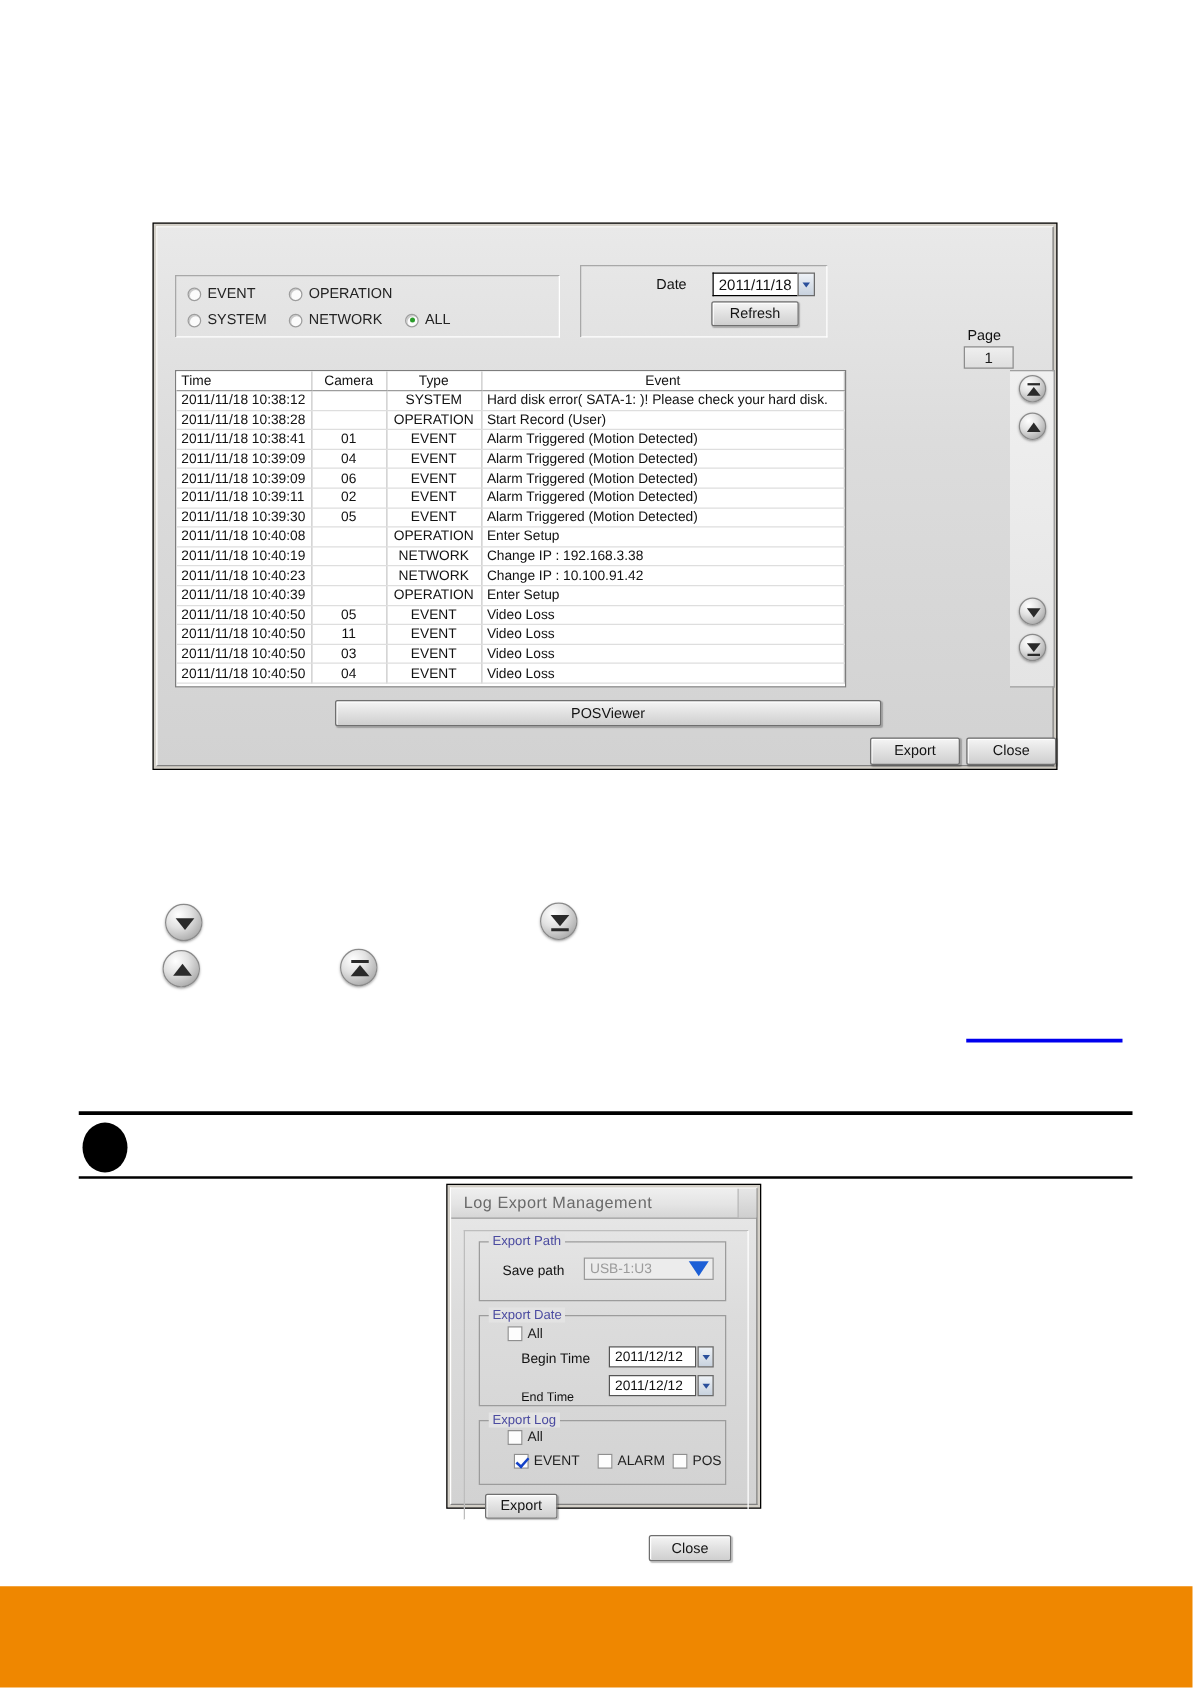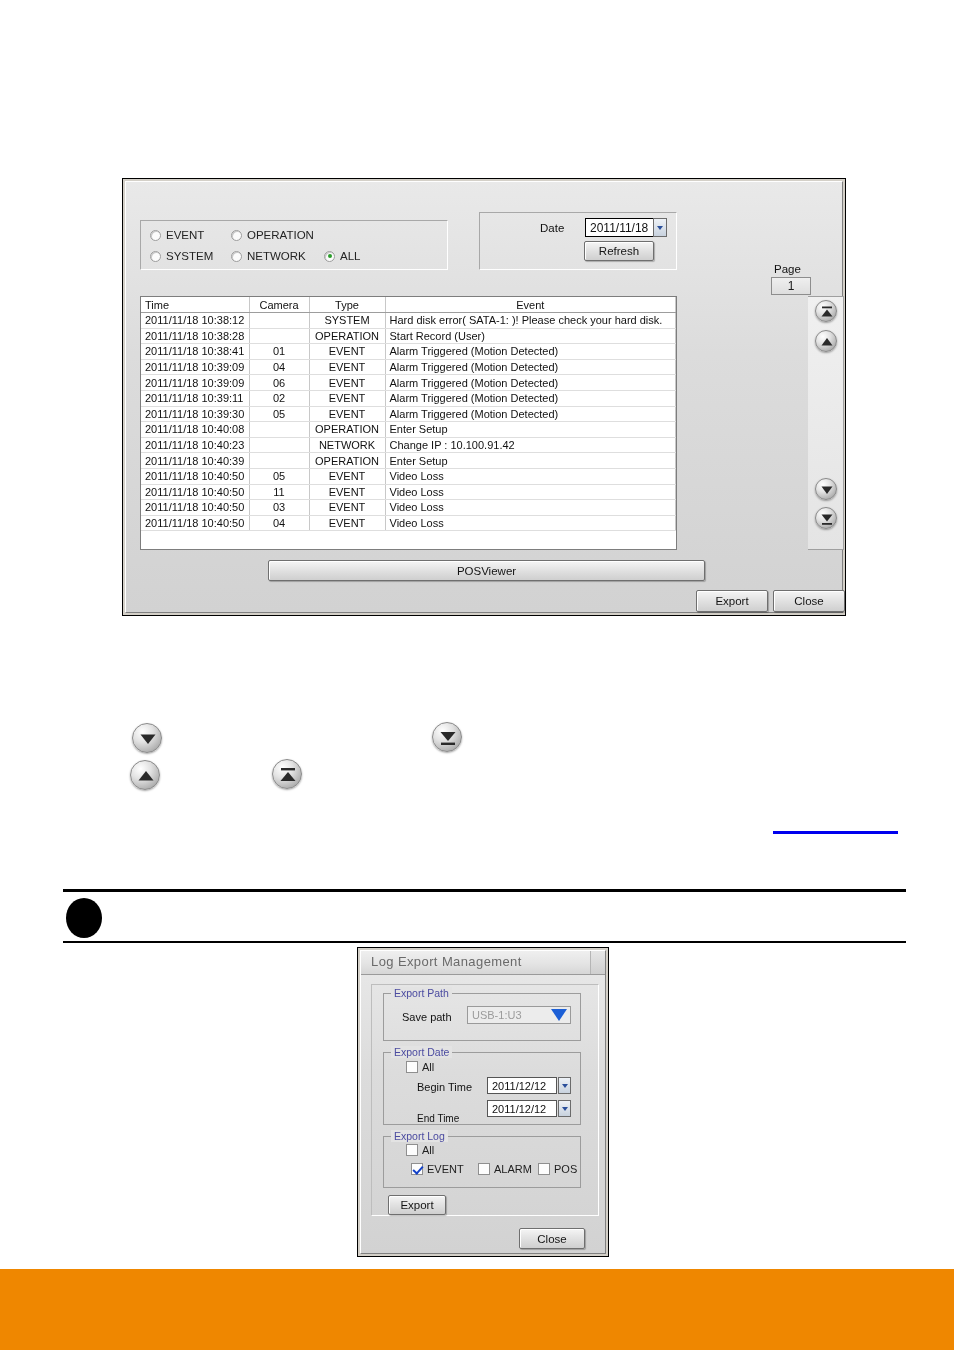--- a/index.html
+++ b/index.html
@@ -273,21 +273,21 @@
       <div class="radio-row" style="left:90px; top:29px;">
         <span class="radio"></span>
         <span class="radio-label">NETWORK</span>
       </div>
       <div class="radio-row" style="left:183px; top:29px;">
         <span class="radio on"></span>
         <span class="radio-label">ALL</span>
       </div>
     </div>
 
-    <div class="groupbox inset" style="left:353px; top:30px; width:198px; height:58px;">
+    <div class="groupbox inset" style="left:338px; top:30px; width:198px; height:58px;">
       <div class="plain-text" style="left:60px; top:9px; font-size:11.5px;">Date</div>
       <div class="field" style="left:105px; top:5px; width:68px; height:19px;">
         <span>2011/11/18</span>
       </div>
       <div class="combo-arrow" style="left:173px; top:5px; width:14px; height:19px;">
         <span class="caret-small" style="border-top-width:4px;border-left-width:3.5px;border-right-width:3.5px;"></span>
       </div>
       <div class="btn" style="left:104px; top:28px; width:70px; height:20px;">Refresh</div>
     </div>
 
@@ -351,20 +351,26 @@
               <td class="c-time">2011/11/18 10:39:30</td>
               <td class="c-cam">05</td>
               <td class="c-type">EVENT</td>
               <td class="c-evt">Alarm Triggered (Motion Detected)</td>
             </tr>
             <tr>
               <td class="c-time">2011/11/18 10:40:08</td>
               <td class="c-cam"></td>
               <td class="c-type">OPERATION</td>
               <td class="c-evt">Enter Setup</td>
+            </tr>
+            <tr>
+              <td class="c-time">2011/11/18 10:40:19</td>
+              <td class="c-cam"></td>
+              <td class="c-type">NETWORK</td>
+              <td class="c-evt">Change IP : 192.168.3.38</td>
             </tr>
             <tr>
               <td class="c-time">2011/11/18 10:40:23</td>
               <td class="c-cam"></td>
               <td class="c-type">NETWORK</td>
               <td class="c-evt">Change IP : 10.100.91.42</td>
             </tr>
             <tr>
               <td class="c-time">2011/11/18 10:40:39</td>
               <td class="c-cam"></td>
@@ -454,21 +460,21 @@
     <rect x="8" y="19.6" width="14" height="2.4" fill="#2a2a2a"></rect>
   </svg>
 </div>
 
 <div class="blue-link-rule" style="left:773px; top:831px; width:125px; height:3px;"></div>
 
 <div class="hrule" style="left:63px; top:889px; width:843px; height:3px;"></div>
 <div class="black-oval" style="left:66px; top:898px; width:36px; height:40px;"></div>
 <div class="hrule" style="left:63px; top:941px; width:843px; height:2px;"></div>
 
-<div class="dialog" style="left:357px; top:947px; width:252px; height:310px;">
+<div class="dialog" style="left:357px; top:947px; width:252px; height:260px;">
   <div class="dlg-inner">
 
     <div class="titlebar" style="height:24px;">
       <div class="title-text" style="left:10px; top:3px; font-size:13px;">Log Export Management</div>
       <div class="grip"></div>
     </div>
 
     <div class="groupbox inset" style="left:10px; top:33px; width:228px; height:232px; border-color:#bdbdbd #ffffff #ffffff #bdbdbd;">
     </div>
 

